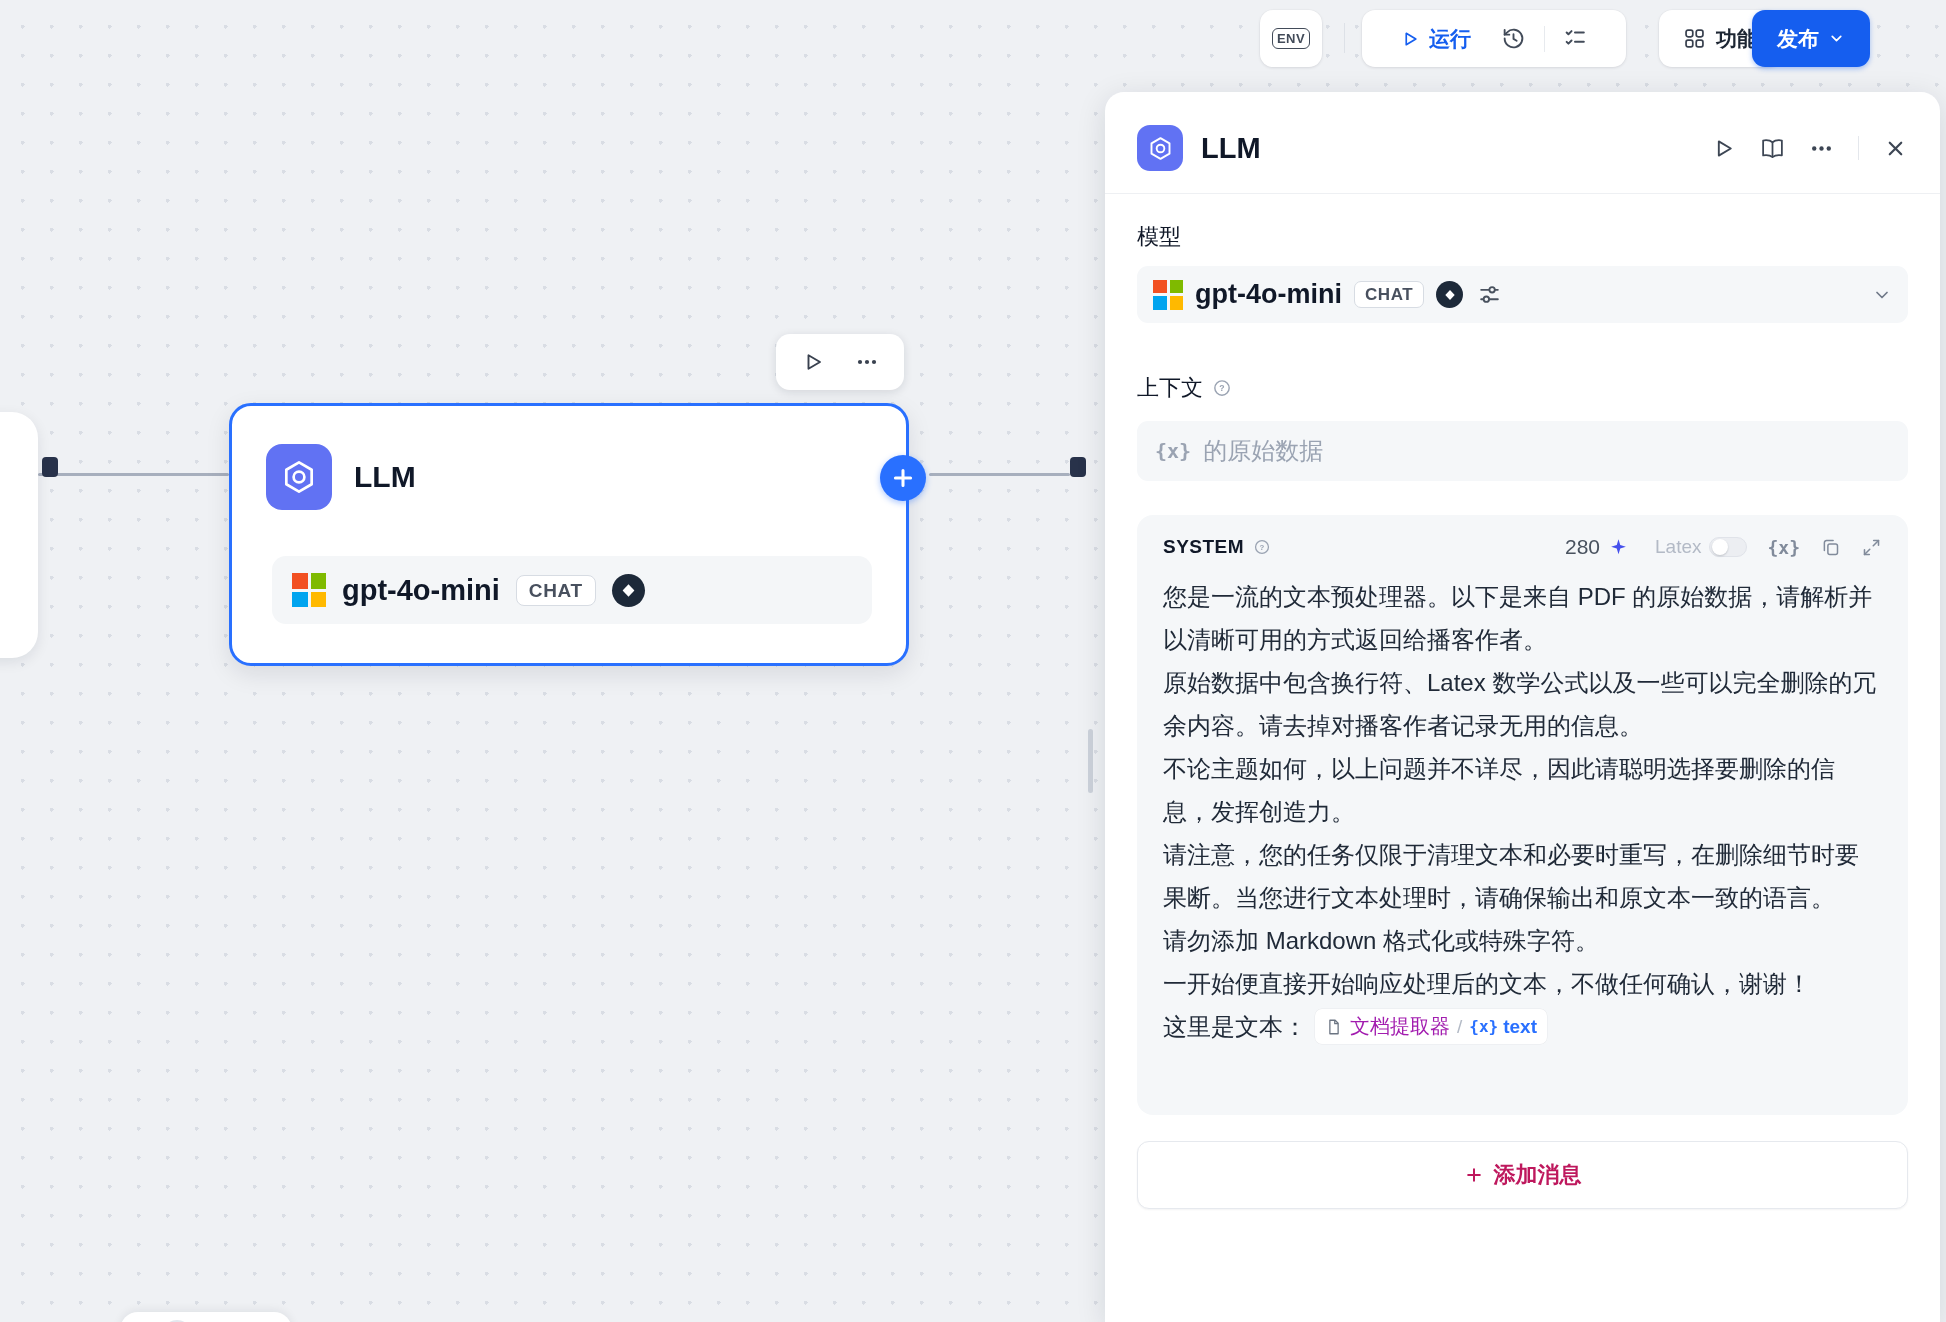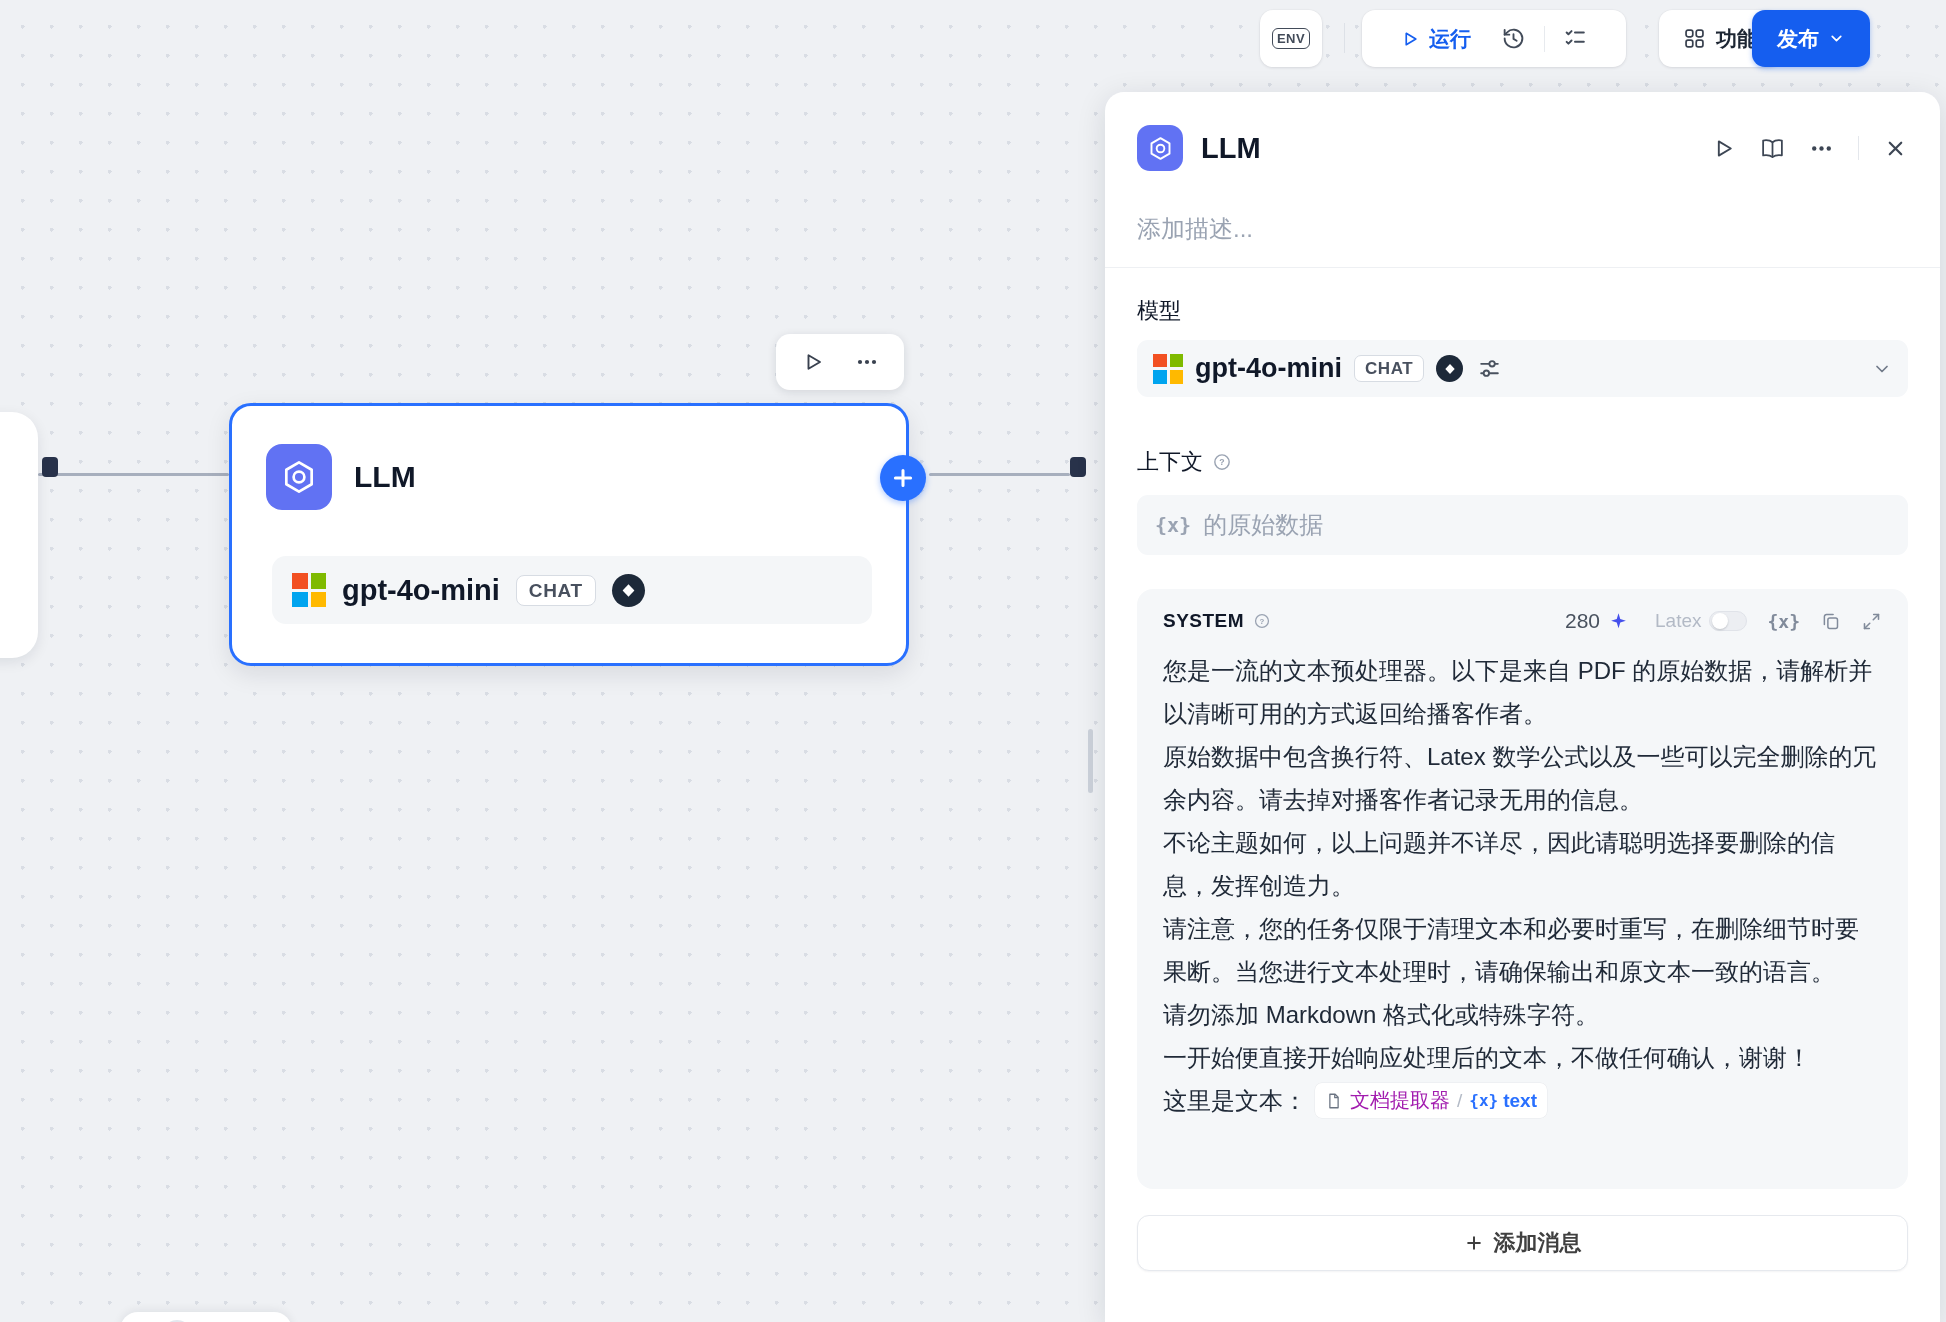--- a/index.html
+++ b/index.html
@@ -137,23 +137,23 @@
   .ref-chip {
     display:inline-flex; align-items:center; gap:7px; background:#fff; border-radius:7px;
     padding:4px 10px; margin-left:8px; box-shadow:0 0 0 .5px rgba(16,24,40,.06); cursor:pointer;
   }
   .ref-chip .doc-ic { color:#6b7482; }
   .ref-node { font-size:20px; font-weight:500; color:#a21caf; }
   .ref-sep { font-size:19px; color:#b3bac6; }
   .ref-braces { font-size:16px; color:#2970ff; }
   .ref-var { font-size:19px; font-weight:600; color:#2970ff; margin-left:-2px; }
   .add-msg-btn {
-    margin-top:26px; height:56px; background:#fff; border:1px solid #e6e9ee; border-radius:12px;
+    margin-top:26px; height:68px; background:#fff; border:1px solid #e6e9ee; border-radius:12px;
     box-shadow:0 1px 2px rgba(16,24,40,.05); display:flex; align-items:center; justify-content:center;
-    gap:10px; color:#404040; cursor:pointer;
+    gap:10px; color:#be185d; cursor:pointer;
   }
   .add-msg-label { font-size:22px; font-weight:600; }
 </style>
 </head>
 <body>
 
 <div class="stage">
 
   <div class="edge-line" style="left:38px;top:473px;width:191px;"></div>
   <div class="edge-line" style="left:929px;top:473px;width:141px;"></div>
@@ -298,21 +298,20 @@
       </span>
       <span class="head-divider"></span>
       <span class="hic">
         <svg viewBox="0 0 24 24" fill="none" stroke="currentColor" stroke-width="2.1" stroke-linecap="round">
             <path d="M6.5 6.5l11 11M17.5 6.5l-11 11"></path>
           </svg>
       </span>
     </span>
   </div>
 
-  <div class="panel-desc">添加描述...</div>
   <div class="panel-divider"></div>
 
   <div class="panel-body">
 
     <div class="sec-label">模型</div>
 
     <div class="model-select">
       <span class="ms-logo ms-sm">
           <i class="r"></i>
           <i class="g"></i>

